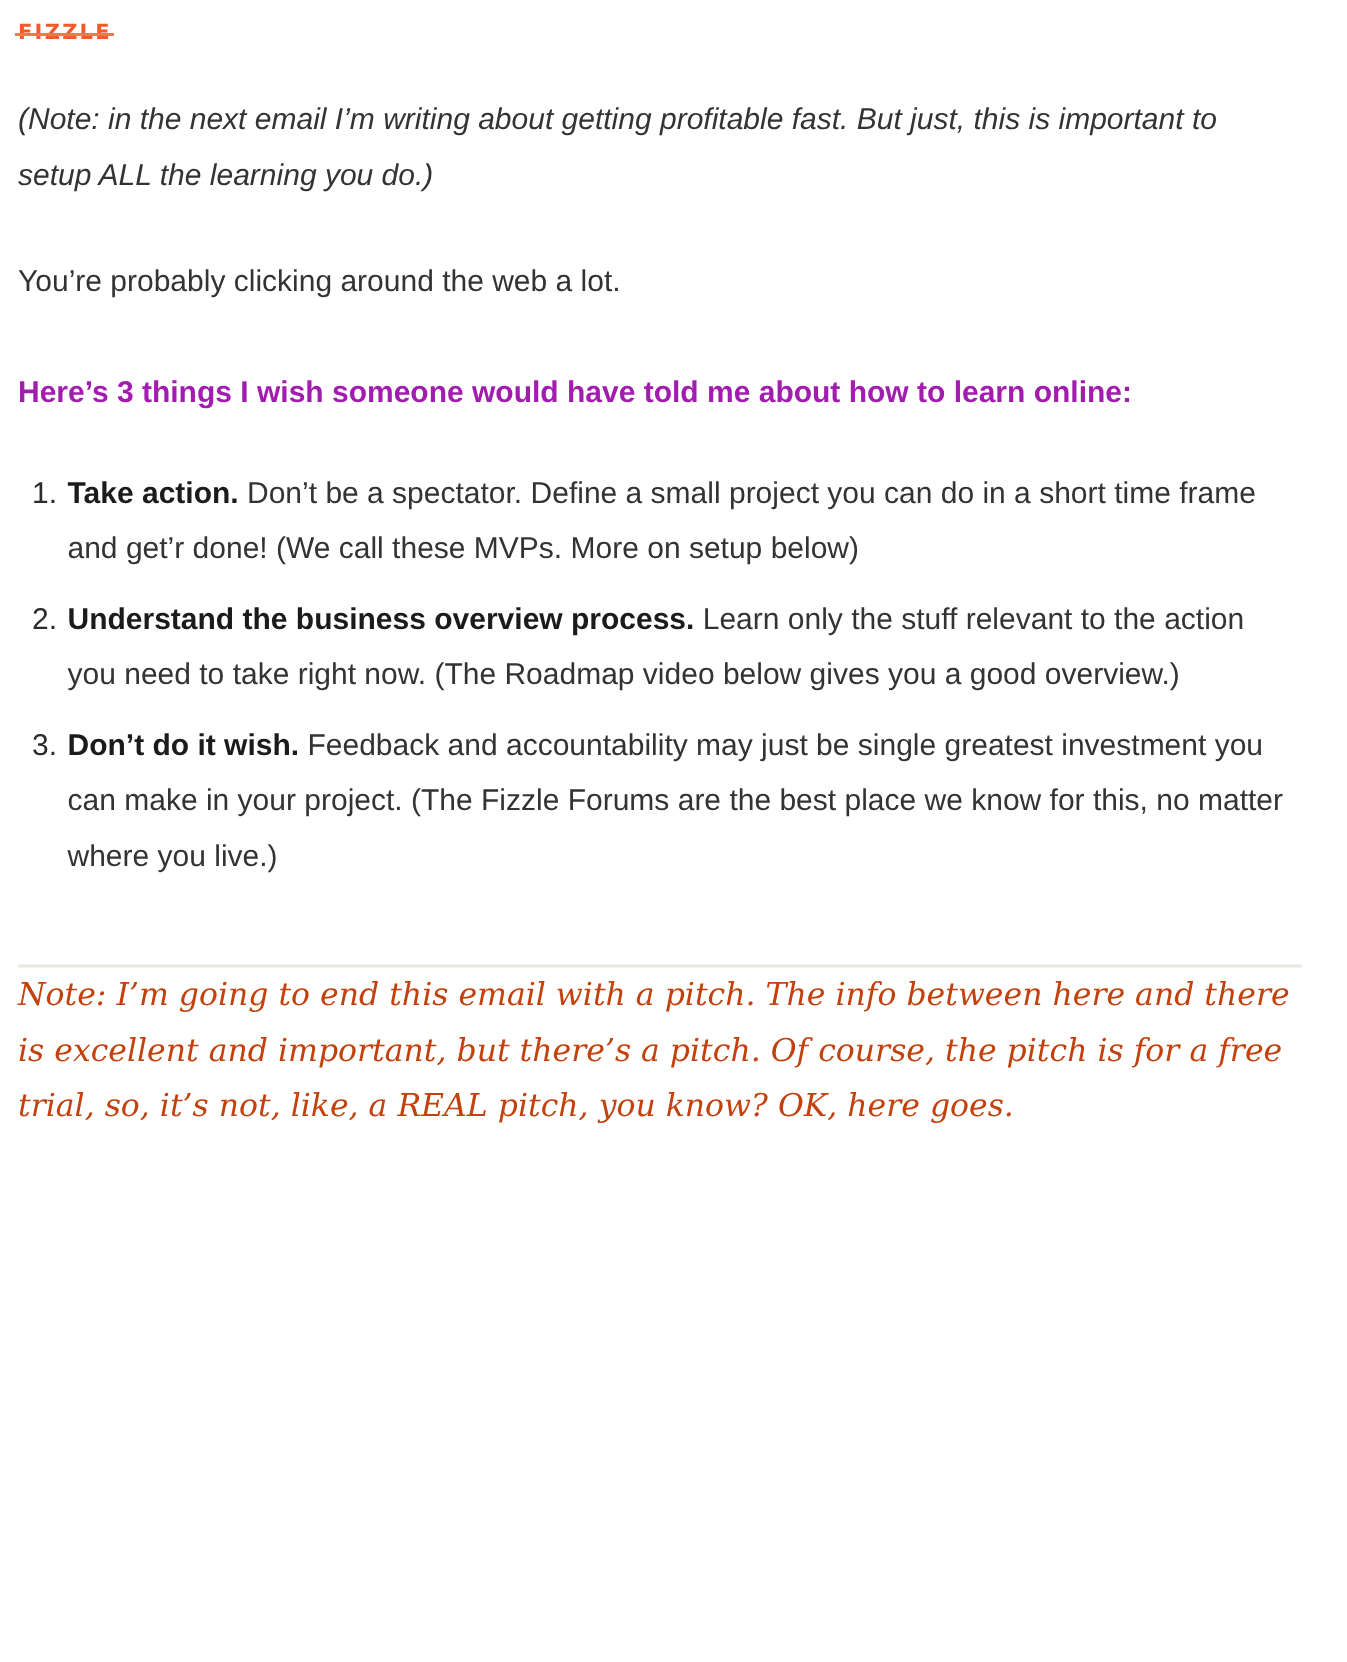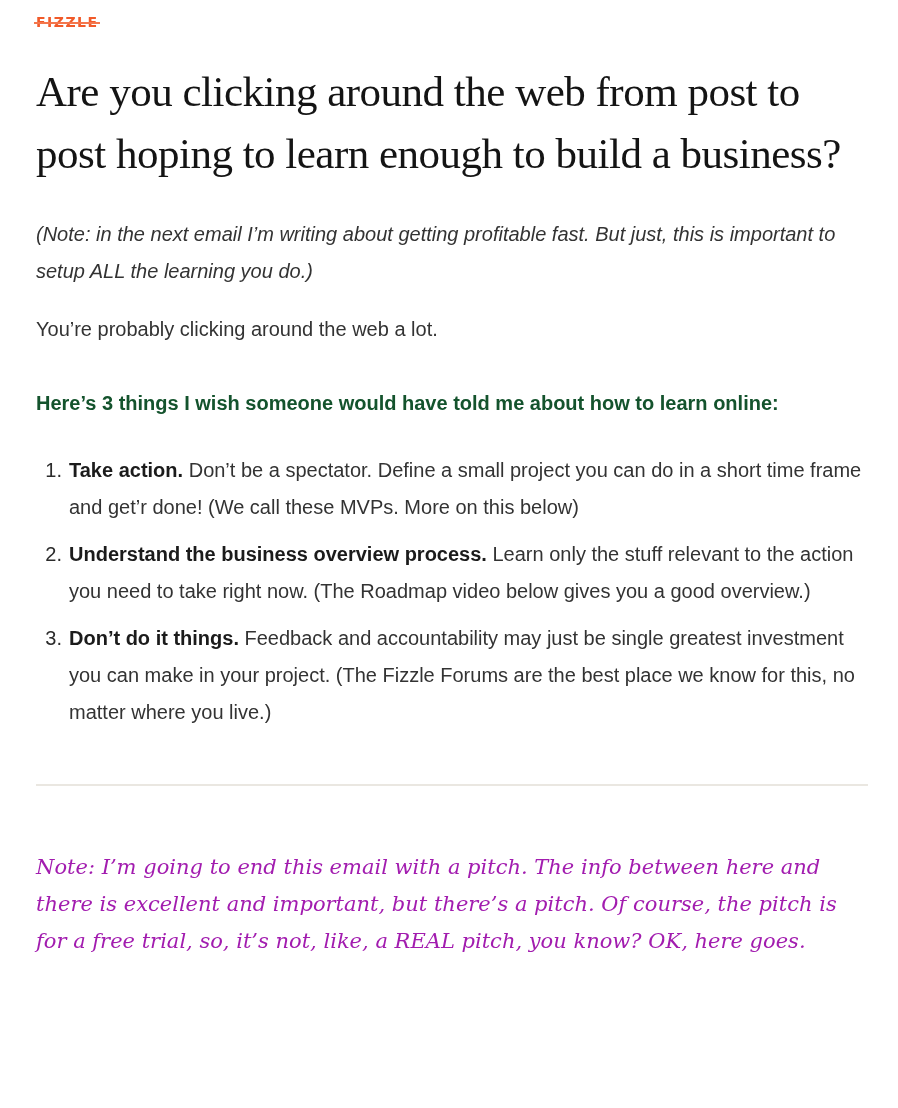--- a/index.html
+++ b/index.html
@@ -5,21 +5,21 @@
   * { margin: 0; padding: 0; box-sizing: border-box; }
   html, body { background: #ffffff; }
   body {
     width: 898px;
     height: 1108px;
     overflow: hidden;
     font-family: "Liberation Sans", sans-serif;
     color: #333333;
   }
   .page {
-    padding: 13px 28px 0 36px;
+    padding: 13px 28px 0 12px;
   }
   
   .logo {
     display: inline-block;
     cursor: pointer;
     text-decoration: none;
   }
   .logo-text {
     position: relative;
     display: inline-block;
@@ -53,32 +53,32 @@
   .intro-note {
     margin-top: 31px;
     font-style: italic;
     font-size: 20px;
     line-height: 37px;
     color: #333333;
     max-width: 824px;
   }
   
   .lead {
-    margin-top: 21px;
+    margin-top: 34px;
     font-size: 20px;
     line-height: 37px;
     color: #333333;
   }
   
   .list-heading {
     margin-top: 37px;
     font-size: 20px;
     line-height: 37px;
     font-weight: bold;
-    color: #14532d;
+    color: #a21caf;
   }
   
   .tips {
     margin-top: 30px;
     list-style: none;
   }
   .tips li {
     display: grid;
     grid-template-columns: 33px 1fr;
     margin-bottom: 10px;
@@ -98,58 +98,56 @@
   }
   
   .divider {
     margin-top: 53px;
     margin-right: 2px;
     border: none;
     border-top: 2px solid #eae7e1;
   }
   
   .footer-note {
-    margin-top: 63px;
     font-family: "DejaVu Serif", serif;
     font-style: italic;
     font-size: 21px;
     line-height: 37px;
-    color: #a21caf;
+    color: #c2410c;
     max-width: 852px;
   }
 </style>
 </head>
 <body>
 
 <div class="page">
 
   <a class="logo">
     <span class="logo-text">FIZZLE</span>
   </a>
 
-  <h1 class="title">Are you clicking around the web from post to post hoping to learn enough to build a business?</h1>
 
   <p class="intro-note">(Note: in the next email I’m writing about getting profitable fast. But just, this is important to setup ALL the learning you do.)</p>
 
   <p class="lead">You’re probably clicking around the web a lot.</p>
 
   <p class="list-heading">Here’s 3 things I wish someone would have told me about how to learn online:</p>
 
   <ol class="tips">
     <li>
       <span class="num">1.</span>
-      <span class="li-content"><span class="li-bold">Take action.</span><span> Don’t be a spectator. Define a small project you can do in a short time frame and get’r done! (We call these MVPs. More on this below)</span></span>
+      <span class="li-content"><span class="li-bold">Take action.</span><span> Don’t be a spectator. Define a small project you can do in a short time frame and get’r done! (We call these MVPs. More on setup below)</span></span>
     </li>
     <li>
       <span class="num">2.</span>
       <span class="li-content"><span class="li-bold">Understand the business overview process.</span><span> Learn only the stuff relevant to the action you need to take right now. (The Roadmap video below gives you a good overview.)</span></span>
     </li>
     <li>
       <span class="num">3.</span>
-      <span class="li-content"><span class="li-bold">Don’t do it things.</span><span> Feedback and accountability may just be single greatest investment you can make in your project. (The Fizzle Forums are the best place we know for this, no matter where you live.)</span></span>
+      <span class="li-content"><span class="li-bold">Don’t do it wish.</span><span> Feedback and accountability may just be single greatest investment you can make in your project. (The Fizzle Forums are the best place we know for this, no matter where you live.)</span></span>
     </li>
   </ol>
 
   <hr class="divider">
 
   <p class="footer-note">Note: I’m going to end this email with a pitch. The info between here and there is excellent and important, but there’s a pitch. Of course, the pitch is for a free trial, so, it’s not, like, a REAL pitch, you know? OK, here goes.</p>
 
 </div>
 
 </body></html>

